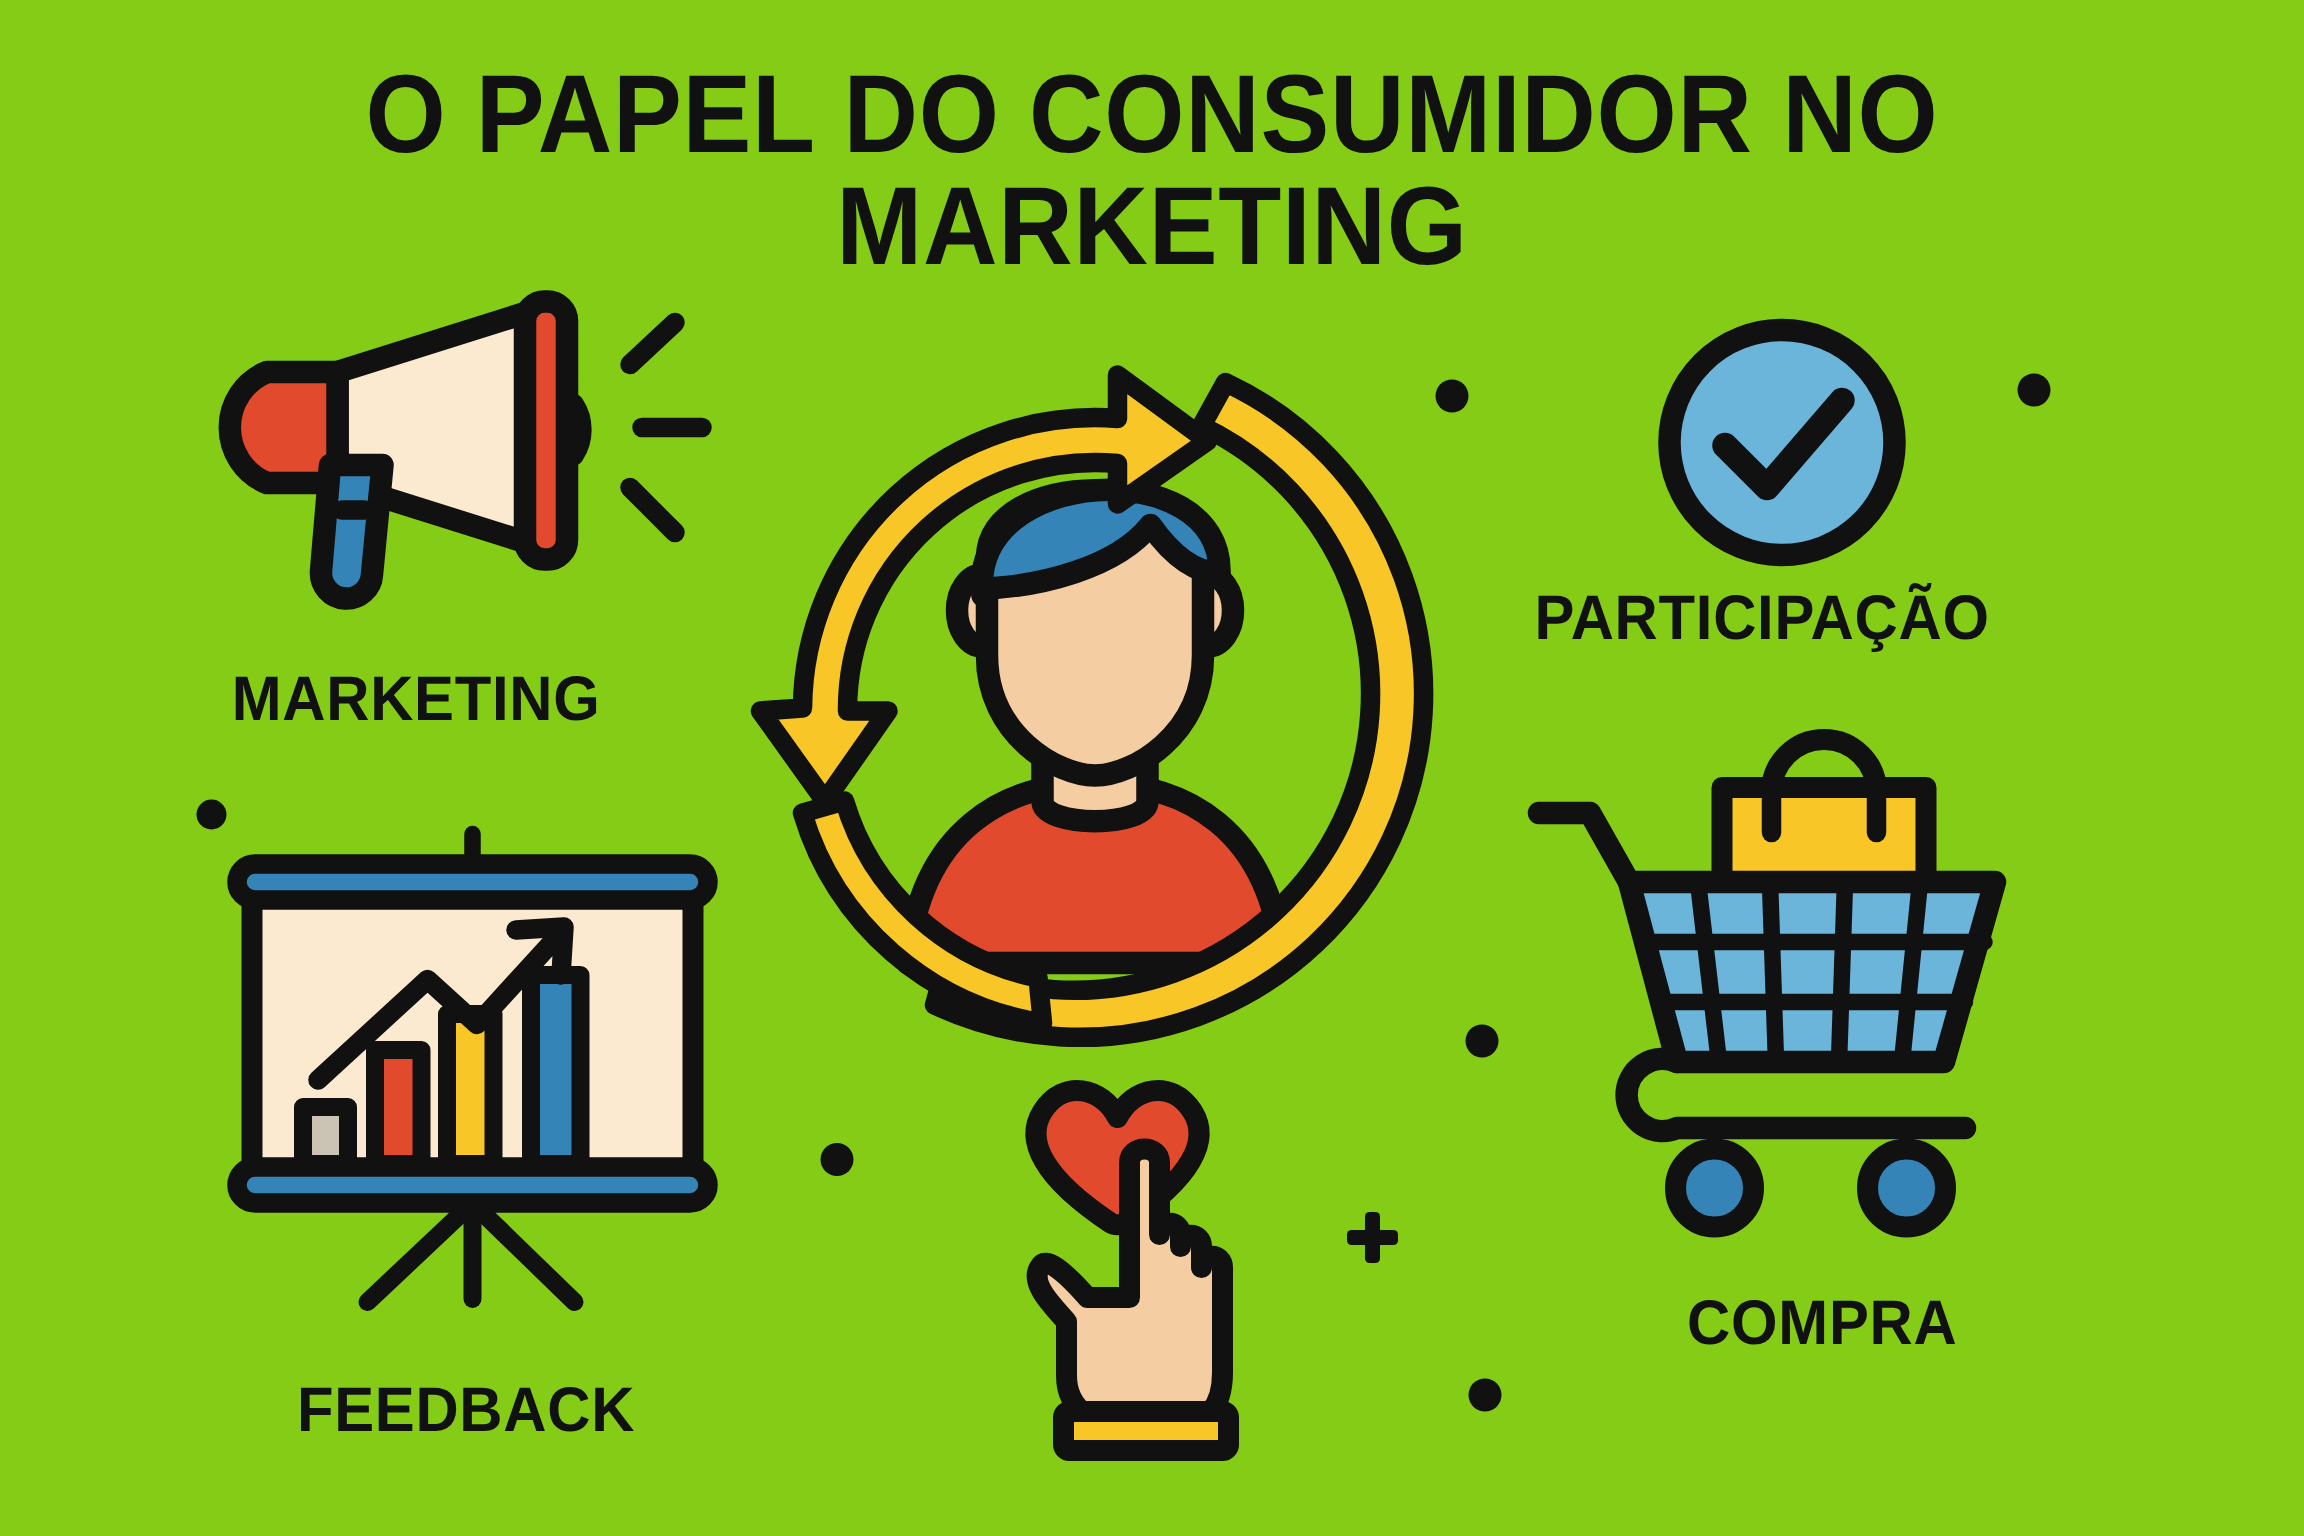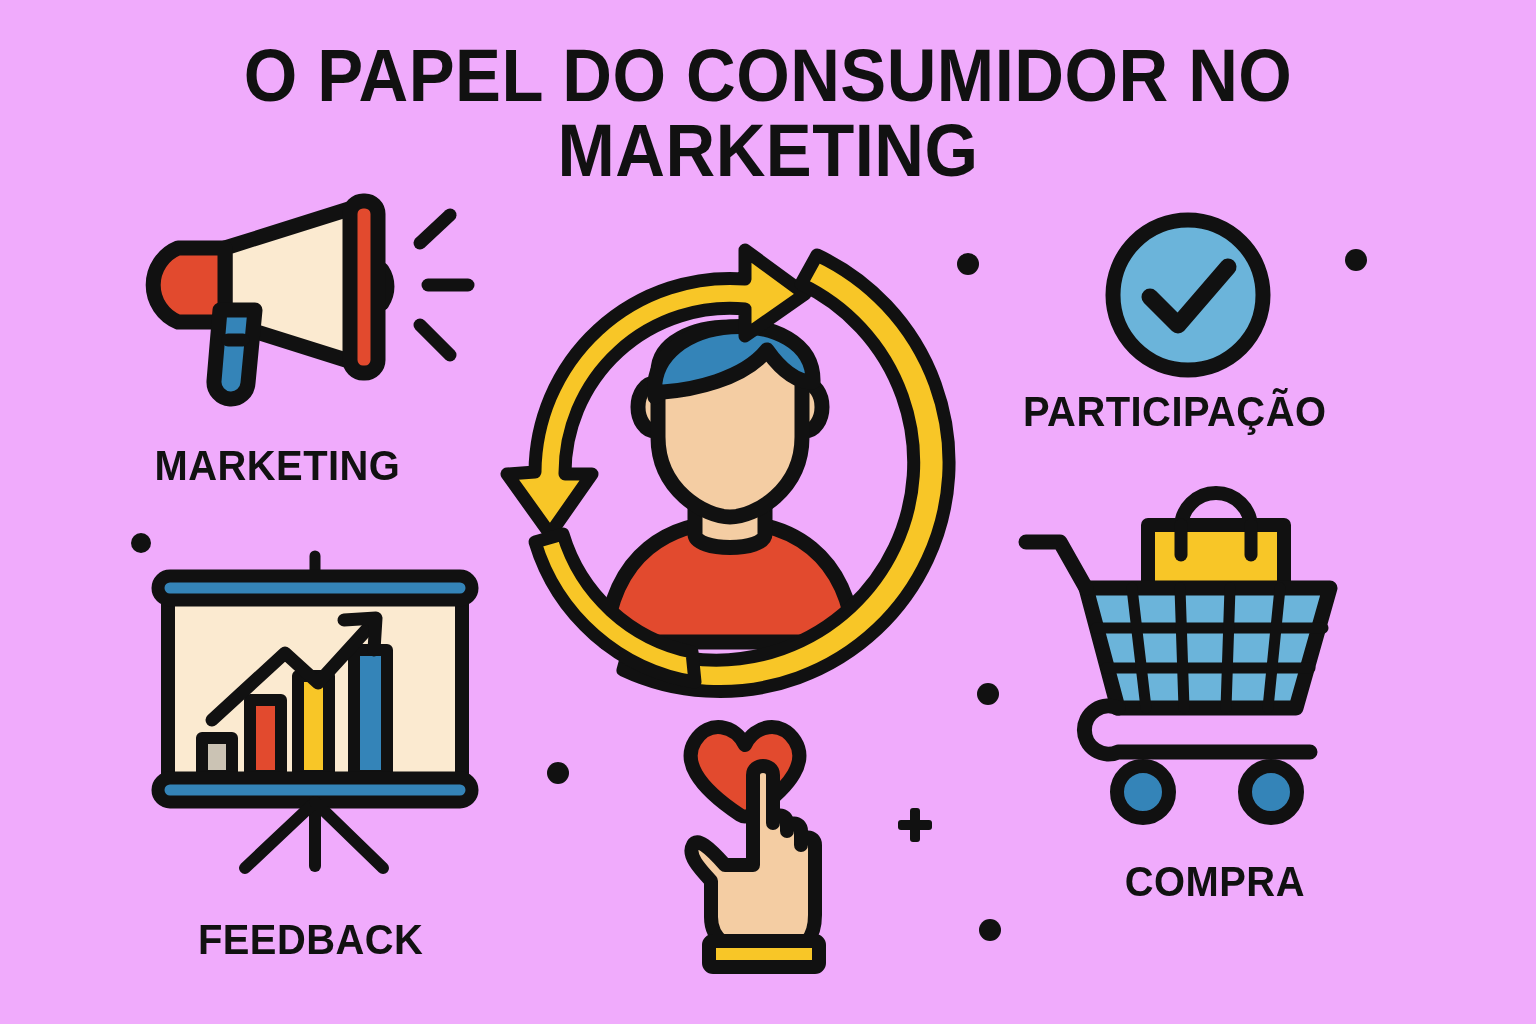--- a/index.html
+++ b/index.html
@@ -4,21 +4,21 @@
 <style>
   html, body {
     margin: 0;
     padding: 0;
     background: #ffffff;
   }
   #poster {
     position: relative;
     width: 1536px;
     height: 1024px;
-    background: #f0abfc;
+    background: #84cc16;
     overflow: hidden;
     font-family: "Liberation Sans", sans-serif;
   }
   .title {
     position: absolute;
     left: 0;
     top: 38px;
     width: 1536px;
     text-align: center;
     color: #111111;

